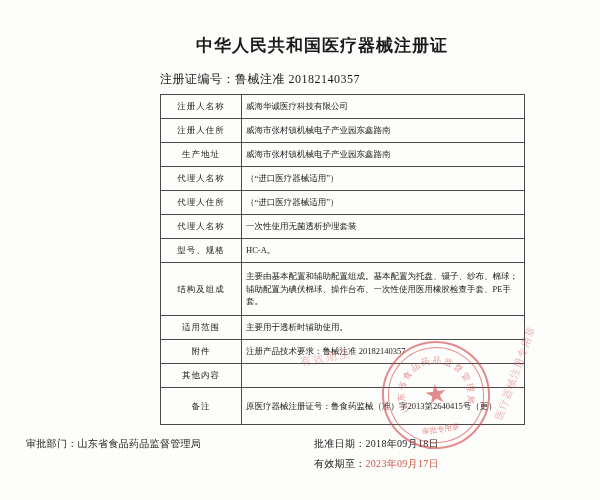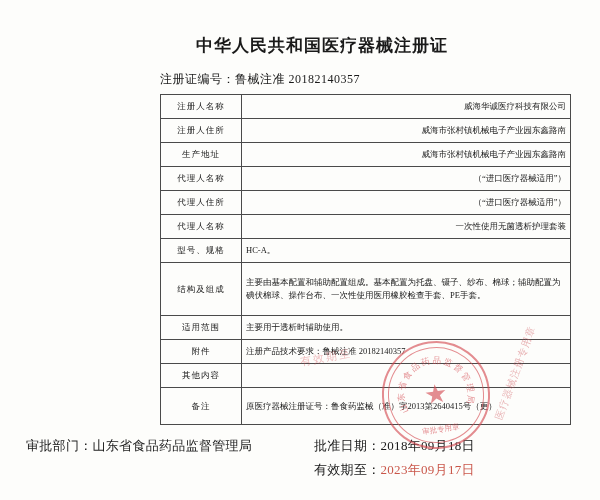--- a/index.html
+++ b/index.html
@@ -32,21 +32,21 @@
   }
   .reg-no {
     margin: 14px 0 6px 160px;
     font-size: 12px;
     color: #1a1a1a;
     letter-spacing: 0.5px;
   }
   table.cert {
     border-collapse: collapse;
     margin-left: 160px;
-    width: 411px;
+    width: 365px;
     table-layout: fixed;
   }
   table.cert td {
     border: 1px solid #4a4a4a;
     font-size: 8.5px;
     line-height: 1.5;
     padding: 3px 4px;
     color: #1a1a1a;
     vertical-align: middle;
   }
@@ -54,37 +54,37 @@
     width: 72px;
     text-align: center;
     letter-spacing: 1px;
     white-space: nowrap;
   }
   td.value {
     text-align: left;
     padding-left: 8px;
   }
   td.value.center {
-    text-align: right;
+    text-align: left;
   }
   td.tall {
     height: 46px;
     vertical-align: middle;
   }
   td.short {
     height: 17px;
   }
   td.med {
     height: 30px;
   }
   .footer {
     margin-left: 14px;
     margin-top: 12px;
     position: relative;
-    font-size: 13px;
+    font-size: 10px;
     color: #1a1a1a;
     height: 40px;
   }
   .footer .left-col {
     position: absolute;
     left: 12px;
     top: 0;
     width: 280px;
   }
   .footer .right-col {

